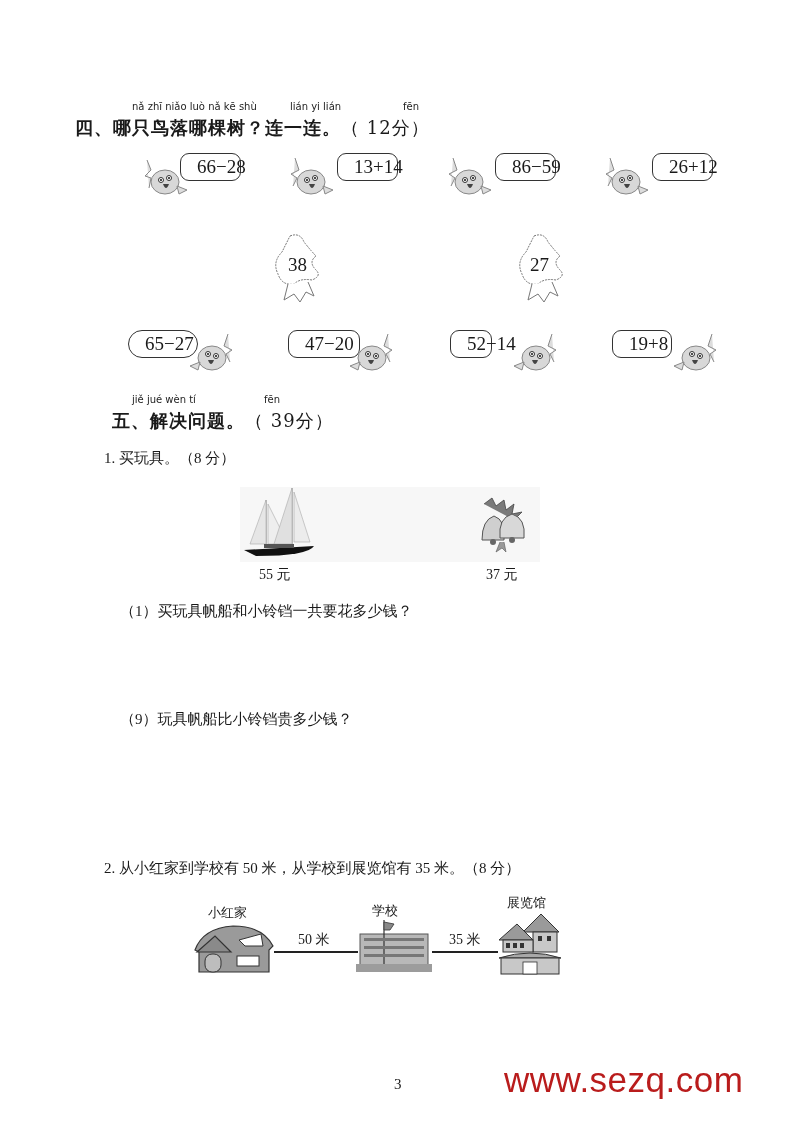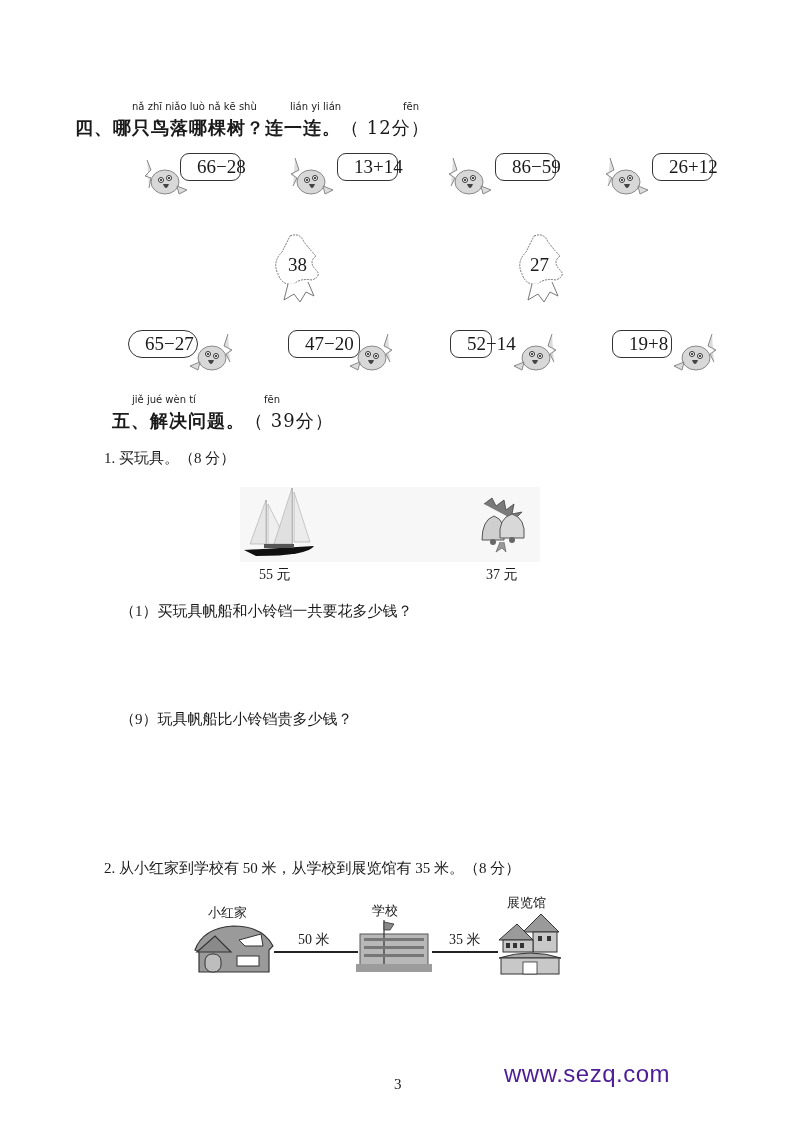--- a/index.html
+++ b/index.html
@@ -14,21 +14,21 @@
             font-family: "Liberation Serif", "DejaVu Serif", serif; font-size: 19px; line-height: 26px;
             text-align: center; padding: 0 16px; box-sizing: border-box; height: 28px; }
   .bird { position: absolute; width: 46px; height: 44px; }
   .tree-label { font-family: "Liberation Serif", "DejaVu Serif", serif; font-size: 19px; position: absolute; }
   .price { font-family: "Liberation Serif", "DejaVu Serif", serif; font-size: 14px; position: absolute; }
   .toy-strip { position: absolute; left: 240px; top: 487px; width: 300px; height: 75px; background: #f7f7f7; }
   .map-label { font-size: 13px; position: absolute; white-space: nowrap; }
   .dist-label { font-family: "Liberation Serif", "DejaVu Serif", serif; font-size: 14px; position: absolute; white-space: nowrap; }
   .road { position: absolute; height: 2px; background: #222; }
   .page-num { font-family: "Liberation Serif", "DejaVu Serif", serif; font-size: 15px; position: absolute; }
-  .watermark { font-family: "Liberation Sans", "DejaVu Sans", sans-serif; font-size: 24px; color: #4c1d95; position: absolute; letter-spacing: 0.5px; }
+  .watermark { font-family: "Liberation Sans", "DejaVu Sans", sans-serif; font-size: 35px; color: #b91c1c; position: absolute; letter-spacing: 0.5px; }
 </style>
 </head>
 <body>
 
 <div class="pinyin" style="left:108px; top:101px;">nǎ zhī niǎo luò nǎ kē shù</div>
 <div class="pinyin" style="left:266px; top:101px;">lián yi lián</div>
 <div class="pinyin" style="left:379px; top:101px;">fēn</div>
 <div class="heading" style="left:75px; top:116px;">
   <span>四、哪只鸟落哪棵树？连一连。</span><span class="score">（ 12分）</span>
 </div>

